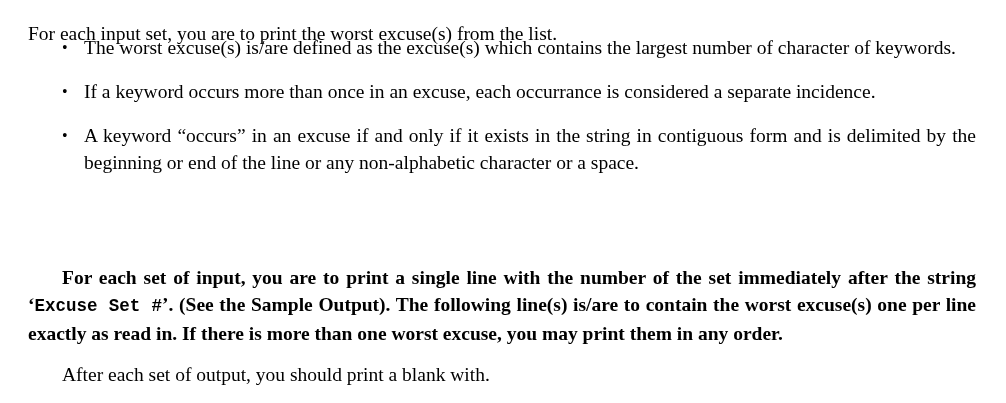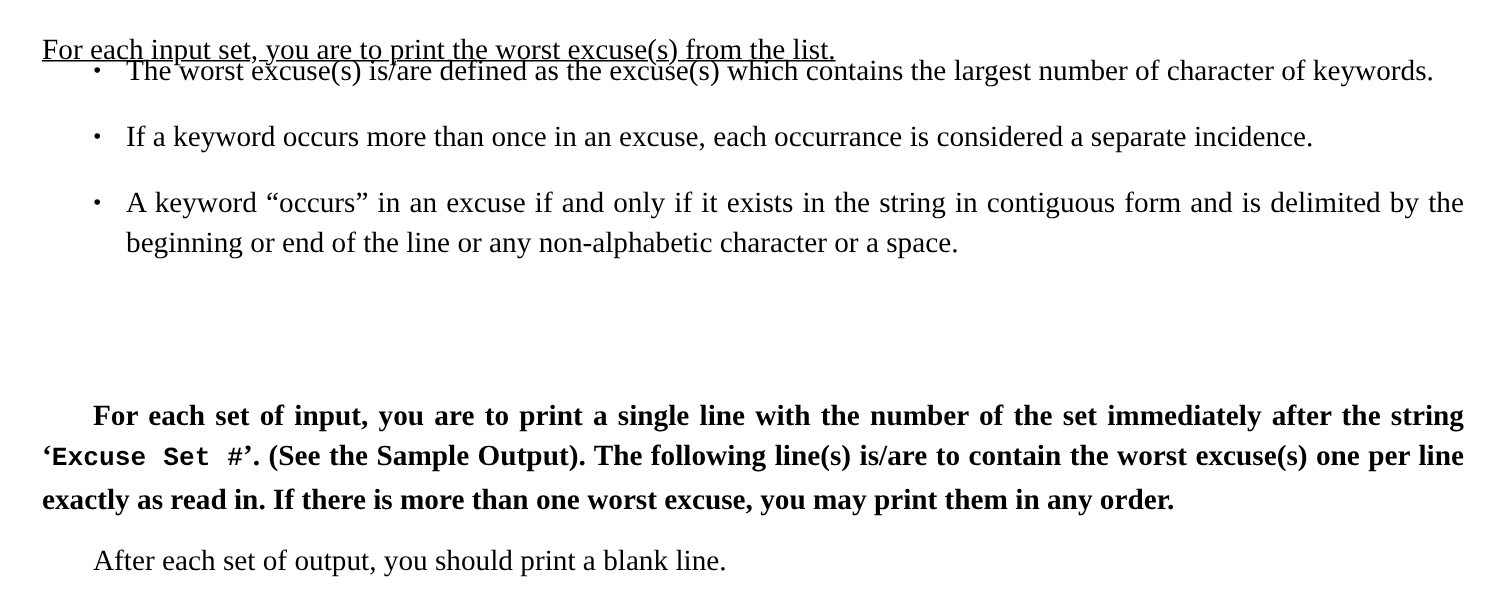--- a/index.html
+++ b/index.html
@@ -24,21 +24,20 @@
     font-size: 19.5px;
     line-height: 27px;
     text-align: justify;
     text-justify: inter-word;
   }
   .intro {
     position: absolute;
     left: 28px;
     top: 0px;
     width: 948px;
-    text-decoration: underline;
   }
   .bullets {
     position: absolute;
     left: 58px;
     top: 34px;
     width: 918px;
   }
   .bullet-row {
     display: flex;
     align-items: flex-start;
@@ -102,15 +101,15 @@
 
     <div class="bullet-row">
       <span class="bullet-mark">•</span>
       <span class="bullet-text">A keyword “occurs” in an excuse if and only if it exists in the string in contiguous form and is delimited by the beginning or end of the line or any non-alphabetic character or a space.</span>
     </div>
 
   </div>
 
   <p class="para block-two indent-first"><span>For each set of input, you are to print a single line with the number of the set immediately after the string ‘</span><span class="mono">Excuse Set #</span><span>’. (See the Sample Output). The following line(s) is/are to contain the worst excuse(s) one per line exactly as read in. If there is more than one worst excuse, you may print them in any order.</span></p>
 
-  <p class="para block-three indent-first">After each set of output, you should print a blank line.</p>
+  <p class="para block-three indent-first">After each set of output, you should print a blank with.</p>
 
 </div>
 
 </body></html>

